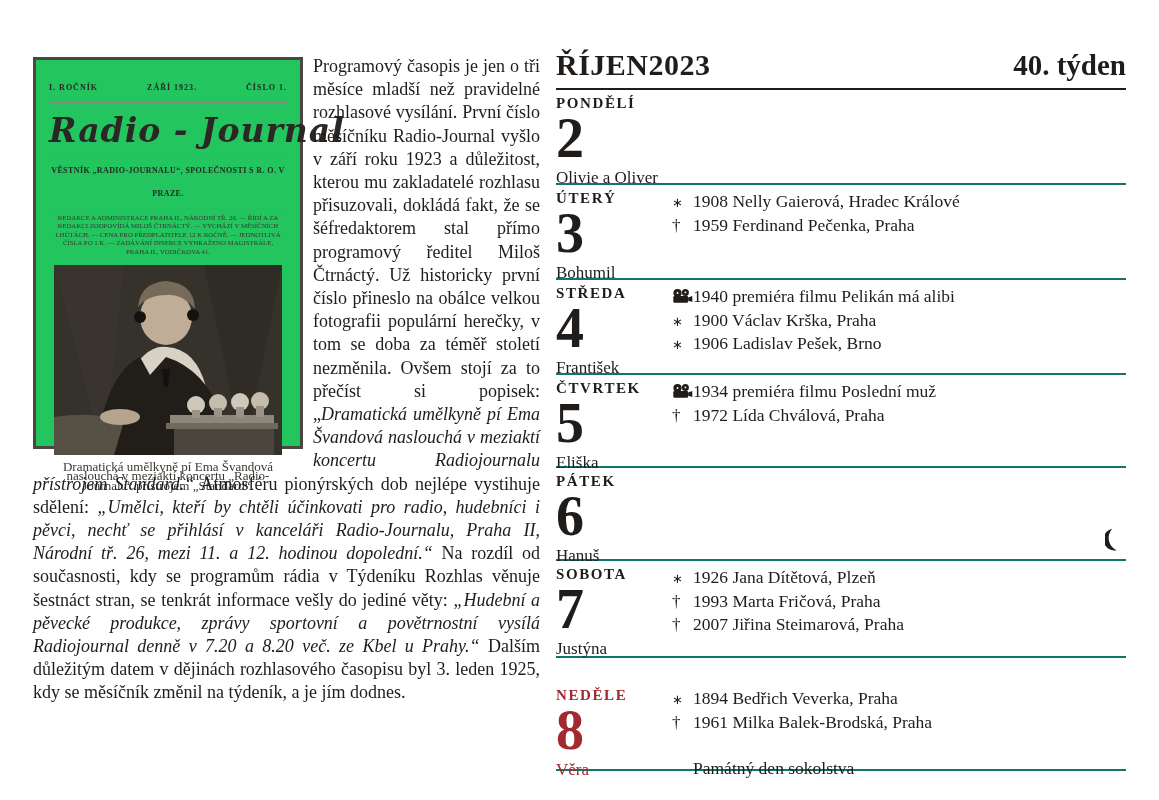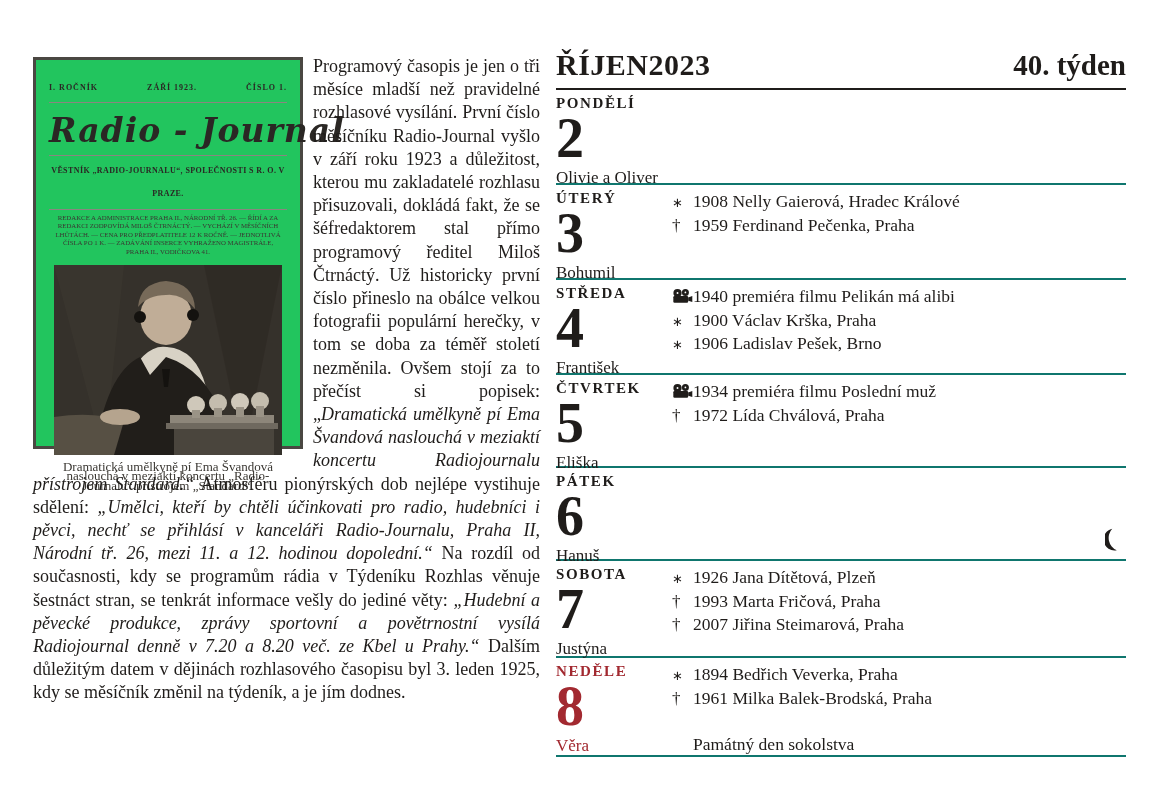--- a/index.html
+++ b/index.html
@@ -223,21 +223,21 @@
           <div class="entry">
             <span class="sym d">†</span>
             <span>1993 Marta Fričová, Praha</span>
           </div>
           <div class="entry">
             <span class="sym d">†</span>
             <span>2007 Jiřina Steimarová, Praha</span>
           </div>
         </div>
       </div>
-      <div class="day" style="height: 99px;">
+      <div class="day" style="height: 89px; margin-top: 24px;">
         <div class="day-left">
           <div class="day-label red">NEDĚLE</div>
           <div class="day-number red">8</div>
           <div class="day-name red">Věra</div>
         </div>
         <div class="entries">
           <div class="entry">
             <span class="sym b">∗</span>
             <span>1894 Bedřich Veverka, Praha</span>
           </div>

